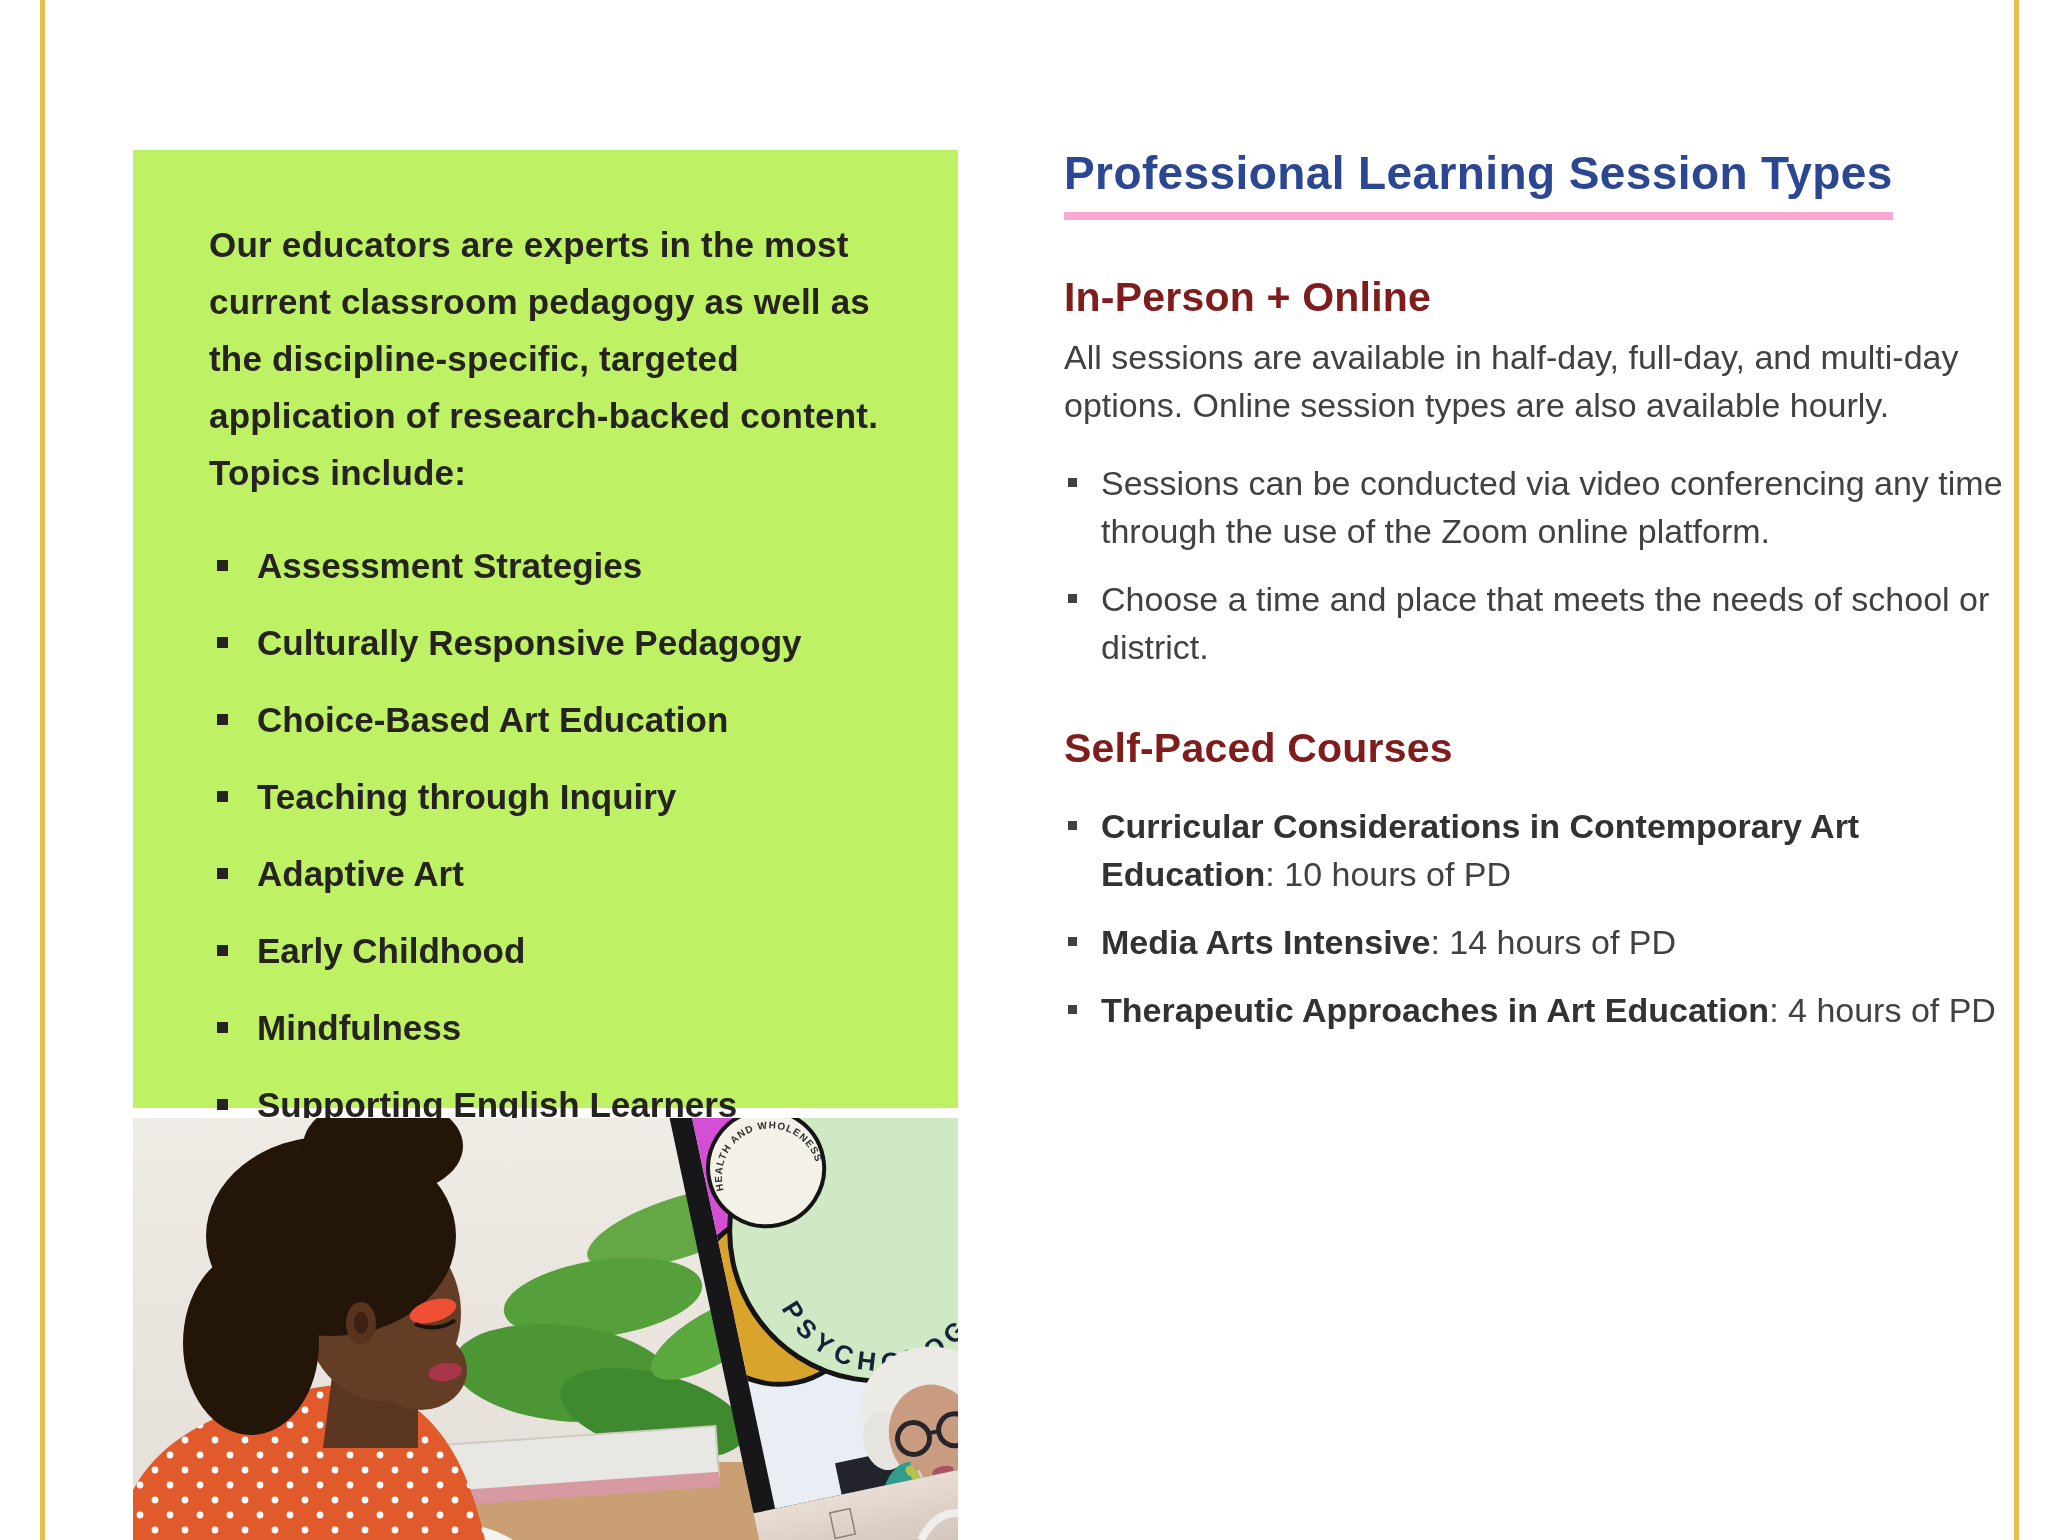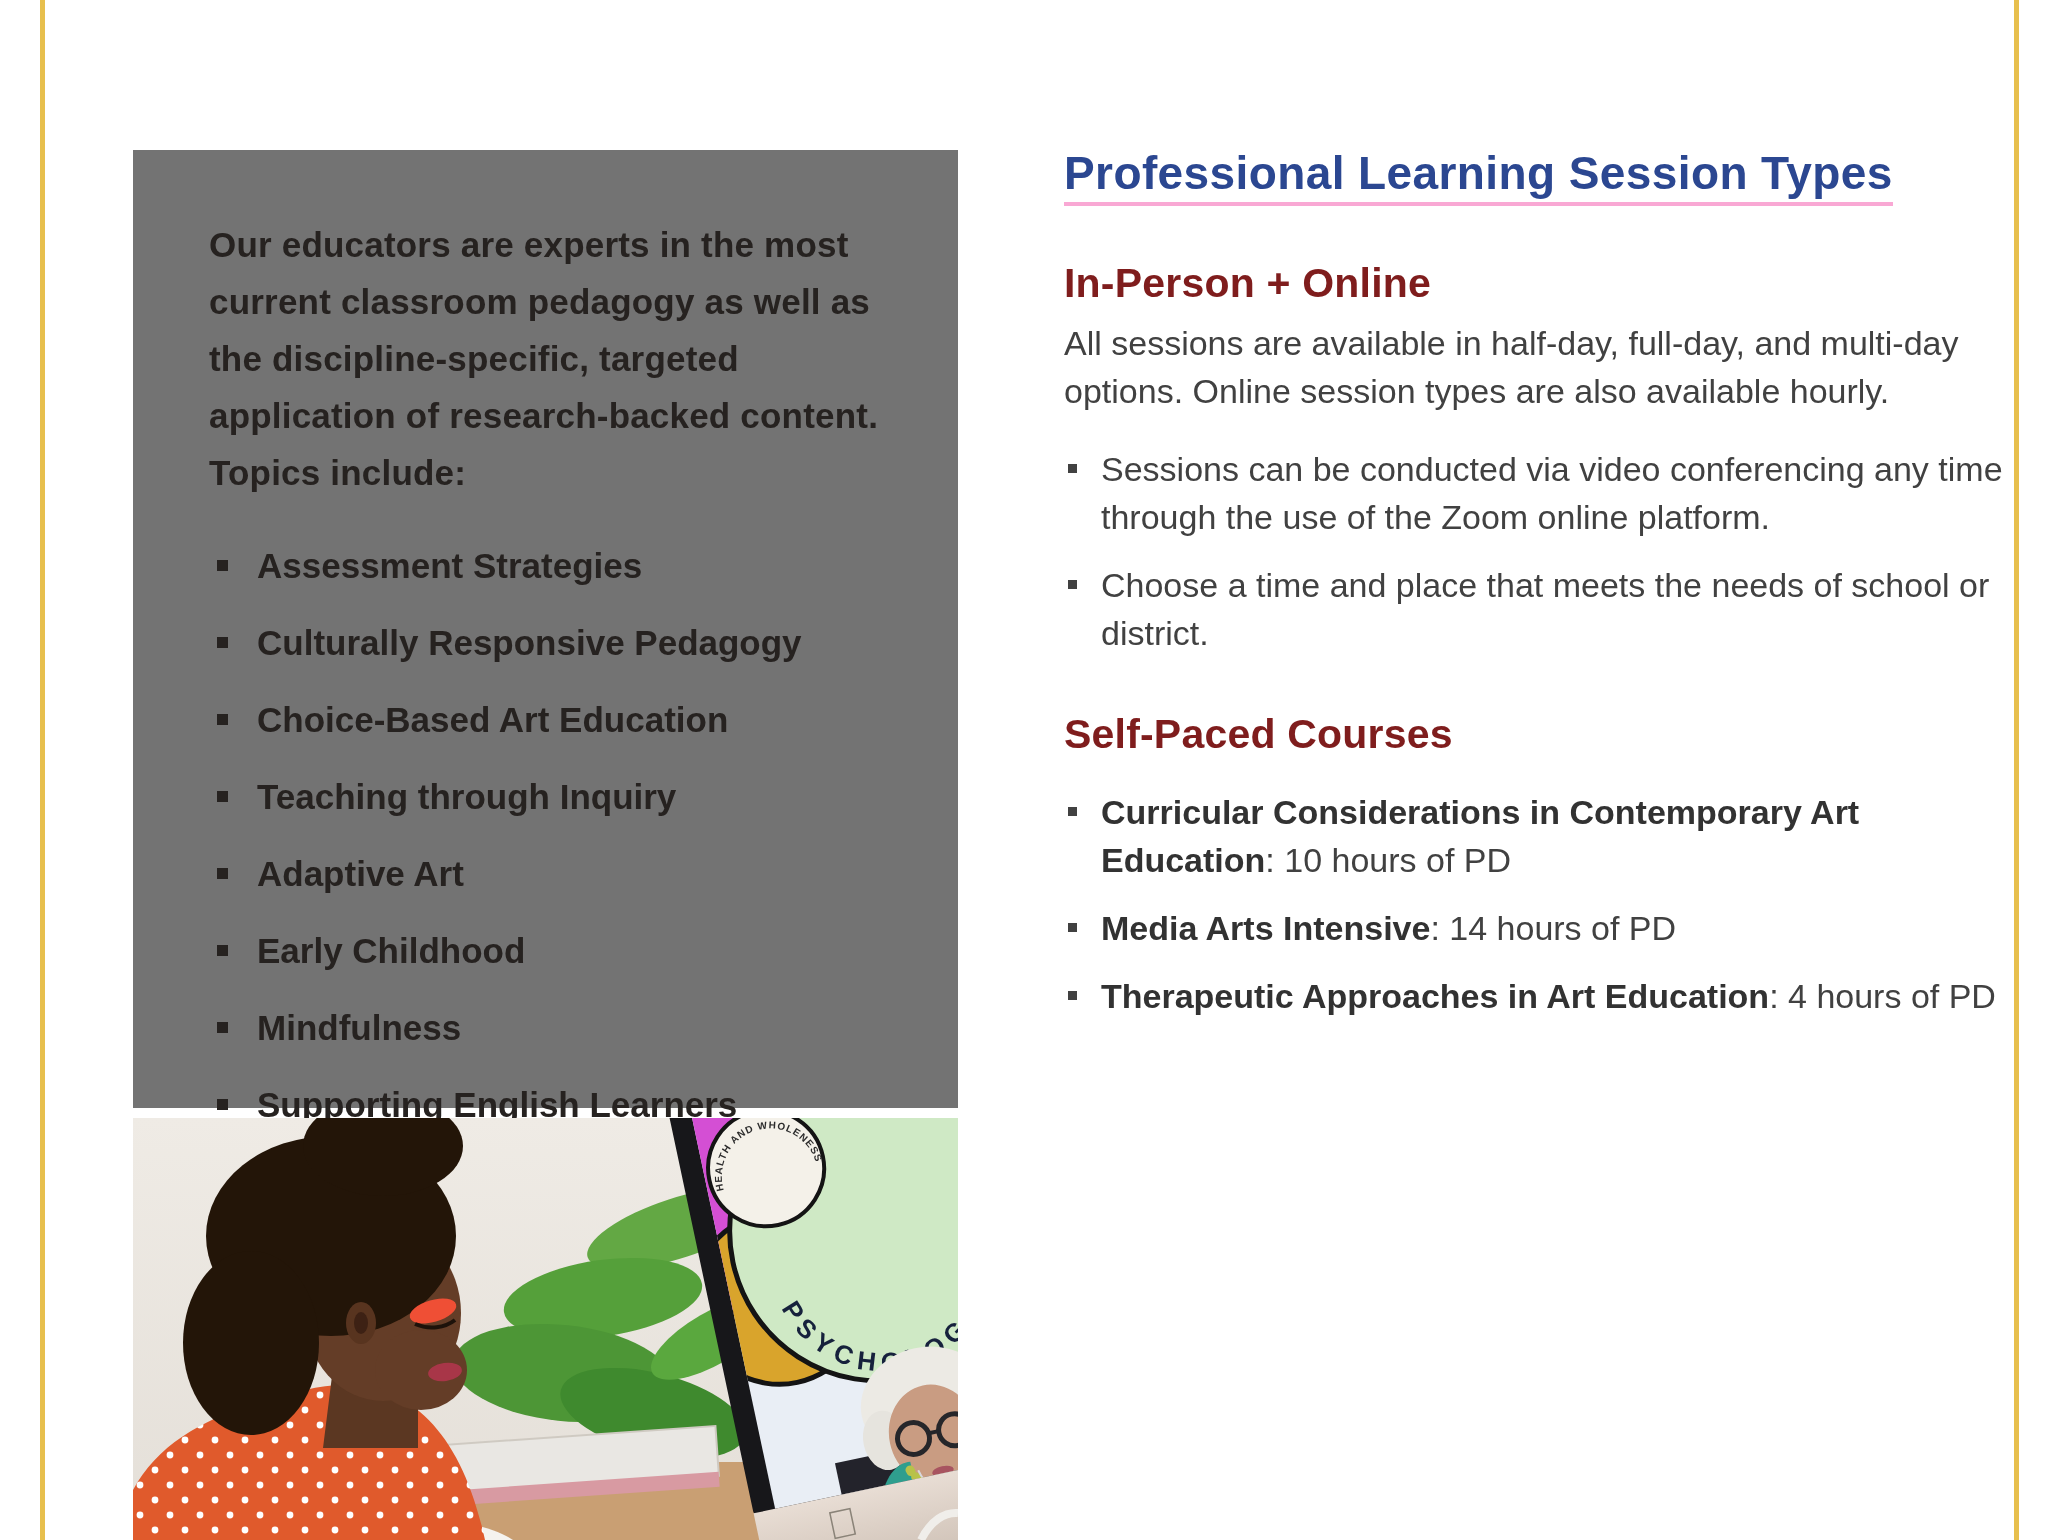--- a/index.html
+++ b/index.html
@@ -4,34 +4,34 @@
 <style>
   html,body{margin:0;padding:0;background:#ffffff;}
   .page{position:relative;width:2048px;height:1540px;background:#ffffff;overflow:hidden;
         font-family:"Liberation Sans","DejaVu Sans",sans-serif;}
   .gold{position:absolute;top:0;bottom:0;width:5px;background:#e7bf4d;}
   .gold.left{left:40px;}
   .gold.right{left:2014px;}
 
   
   .panel{position:absolute;left:133px;top:150px;width:825px;height:958px;
-         background:#737373;box-sizing:border-box;padding:66px 70px 0 76px;}
+         background:#bef264;box-sizing:border-box;padding:66px 70px 0 76px;}
   .intro{margin:0;font-size:35px;line-height:57px;font-weight:bold;color:#262220;letter-spacing:.2px;}
   ul.topics{list-style:none;margin:46px 0 0;padding:0 0 0 6px;}
   ul.topics li{position:relative;padding-left:42px;font-size:35px;line-height:37px;
                font-weight:bold;color:#262220;margin-bottom:40px;}
   ul.topics li::before{content:"";position:absolute;left:2px;top:13px;width:11px;height:11px;background:#262220;}
 
   
   .photo{position:absolute;left:133px;top:1118px;width:825px;height:422px;margin:0;}
   .photo svg{display:block;}
 
   
   .rcol{position:absolute;left:1064px;top:148px;width:952px;color:#414141;}
-  .rcol h1{display:inline-block;margin:0;padding-bottom:4px;border-bottom:4px solid #f9a8d4;
+  .rcol h1{display:inline-block;margin:0;padding-bottom:14px;border-bottom:8px solid #f9a8d4;
            font-size:46px;line-height:50px;color:#2b4791;letter-spacing:.4px;}
   .rcol h2{margin:54px 0 12px;font-size:41px;line-height:47px;color:#7f1d1d;letter-spacing:.2px;}
   .rcol p.body{margin:0;font-size:34px;line-height:48px;}
   ul.rb{list-style:none;margin:30px 0 0;padding:0;}
   ul.rb li{position:relative;padding-left:37px;font-size:34px;line-height:48px;margin-bottom:20px;}
   ul.rb li::before{content:"";position:absolute;left:4px;top:19px;width:9px;height:9px;background:#414141;}
   .bld{font-weight:bold;color:#323232;}
   .custom p.body + p.body{margin-top:26px;}
 </style>
 </head>

